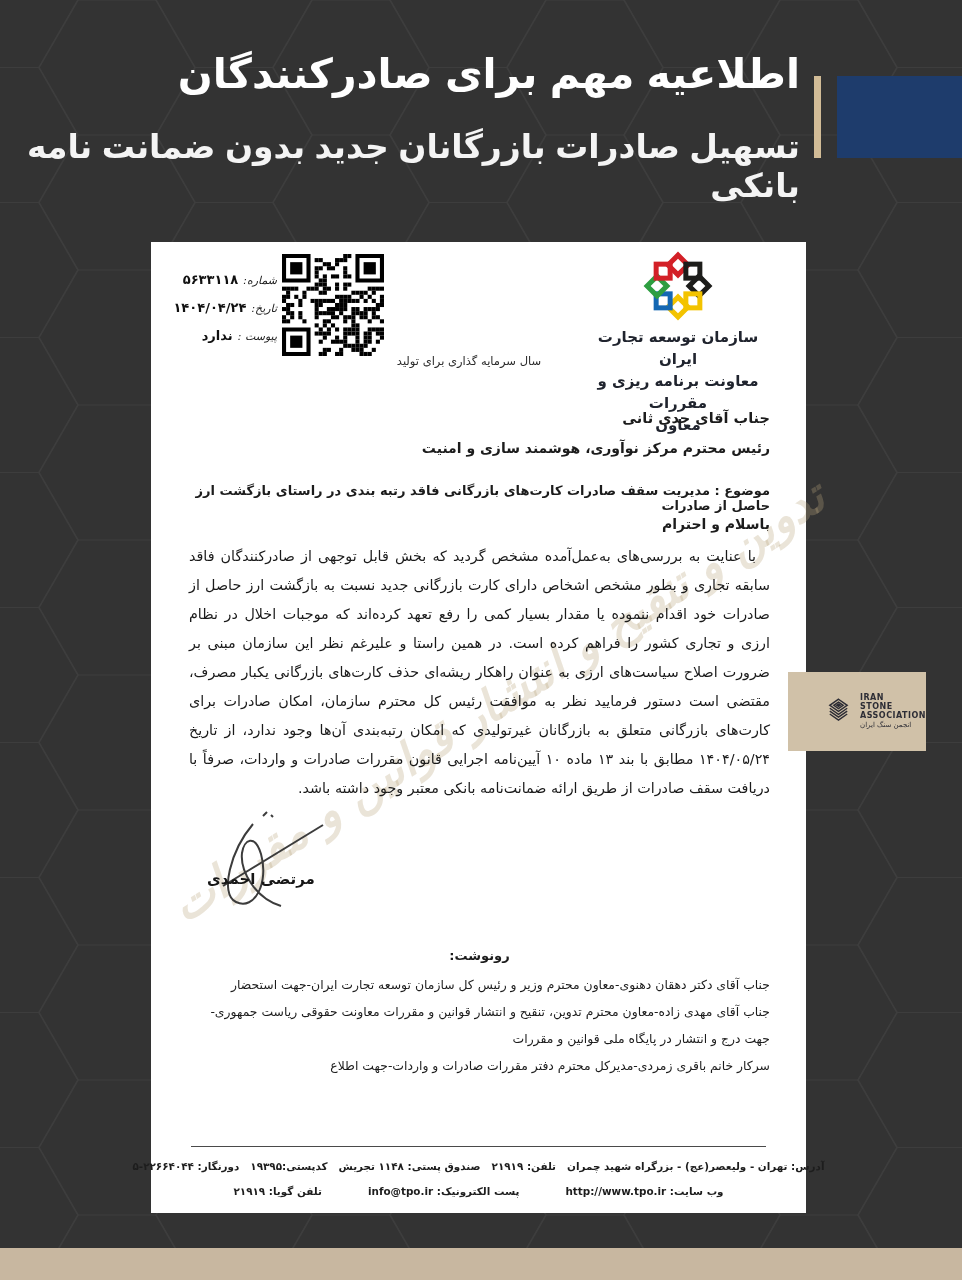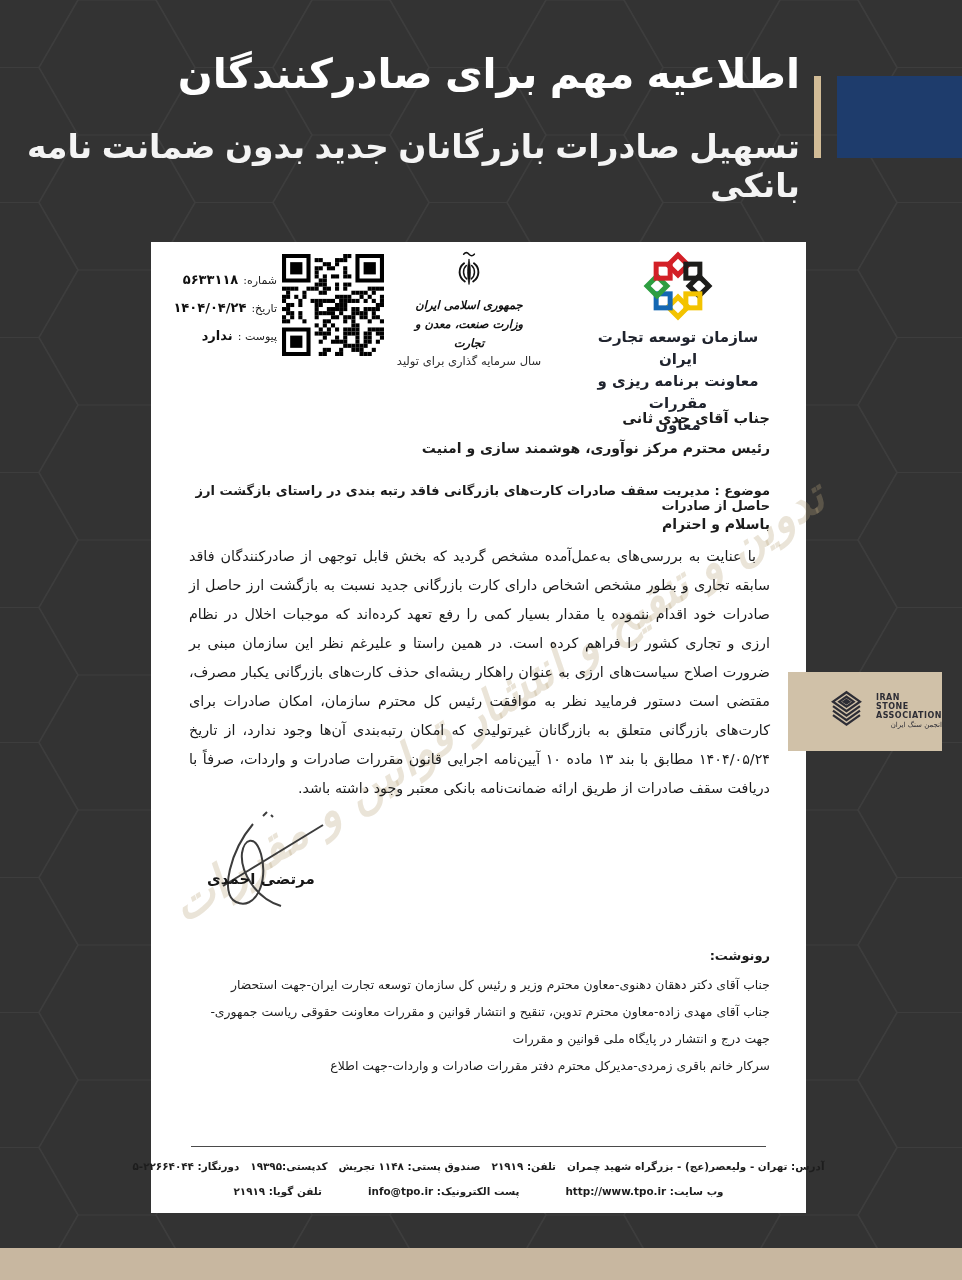--- a/index.html
+++ b/index.html
@@ -15,21 +15,21 @@
   .accent-bar{position:absolute;left:814px;top:76px;width:7px;height:82px;z-index:2;}
   .accent-block{position:absolute;left:837px;top:76px;width:125px;height:82px;z-index:2;}
 
   
   .letter{position:absolute;left:151px;top:242px;width:655px;height:971px;background:#ffffff;z-index:1;
     color:#1c1c1c;}
   .letter *{direction:rtl;}
 
   .meta{position:absolute;left:14px;top:30px;width:112px;direction:rtl;}
   .meta-row{display:flex;justify-content:flex-start;align-items:baseline;margin-bottom:13px;direction:rtl;gap:5px;}
-  .meta-label{font-size:11px;color:#222;white-space:nowrap;}
+  .meta-label{font-size:11px;font-style:italic;color:#222;white-space:nowrap;}
   .meta-value{font-size:13px;font-weight:bold;color:#111;white-space:nowrap;}
 
   .qr{position:absolute;left:131px;top:12px;width:102px;height:102px;}
 
   .emblem-block{position:absolute;left:252px;top:8px;width:132px;text-align:center;}
   .emblem-icon{display:block;margin:0 auto 2px auto;}
   .emblem-country{font-size:11.5px;font-style:italic;font-weight:600;color:#101010;line-height:19px;}
   .emblem-ministry{font-size:11.5px;font-style:italic;font-weight:600;color:#101010;line-height:19px;}
   .slogan{position:absolute;left:238px;top:112px;width:160px;text-align:center;font-size:11.5px;color:#2b2b2b;}
 
@@ -49,35 +49,35 @@
 
   .watermark{position:absolute;left:-30px;top:430px;width:760px;text-align:center;
     font-size:46px;font-weight:bold;color:rgba(187,165,127,0.30);transform:rotate(-33deg);
     pointer-events:none;white-space:nowrap;font-style:italic;}
 
   .signature{position:absolute;left:48px;top:566px;width:180px;height:130px;}
   .signature svg{position:absolute;left:10px;top:0;}
   .signature-name{position:absolute;left:8px;top:62px;font-size:15px;font-weight:bold;color:#161616;white-space:nowrap;}
 
   .cc{position:absolute;right:36px;left:38px;top:706px;text-align:right;}
-  .cc-label{font-size:13px;font-weight:bold;margin-bottom:8px;}
+  .cc-label{font-size:13px;font-weight:bold;margin-bottom:8px;text-align:center;}
   .cc-item{font-size:12.4px;line-height:27px;color:#1c1c1c;}
 
   .letter-footer{position:absolute;left:38px;right:38px;top:904px;}
   .footer-divider{border-top:1.5px solid #4a4a4a;margin:0 2px 10px 2px;}
   .footer-row{display:flex;direction:rtl;justify-content:center;gap:11px;font-size:10.4px;font-weight:bold;
     color:#1d1d1d;white-space:nowrap;line-height:18px;}
   .footer-row.second{gap:46px;margin-top:7px;}
 
   
-  .stone-box{position:absolute;left:788px;top:672px;width:154px;height:79px;z-index:3;
+  .stone-box{position:absolute;left:788px;top:672px;width:138px;height:79px;z-index:3;
     display:flex;align-items:center;padding-left:36px;box-sizing:border-box;gap:7px;}
   .stone-text{display:flex;flex-direction:column;line-height:9px;}
   .stone-en{font-size:8px;font-weight:bold;color:#2d2d35;letter-spacing:0.5px;}
-  .stone-fa{font-size:7px;color:#2d2d35;margin-top:1px;direction:rtl;text-align:right;}
+  .stone-fa{font-size:7px;color:#2d2d35;margin-top:1px;direction:rtl;text-align:left;}
 
   .bottom-strip{position:absolute;left:0;top:1248px;width:962px;height:32px;z-index:2;}
 </style>
 </head>
 <body>
 
 <div class="canvas" style="background: rgb(51, 51, 51);">
 
   <svg class="bg-pattern" width="962" height="1280" aria-hidden="true">
     <defs>
@@ -329,34 +329,20 @@
       <g fill="#000000">
         <path d="M0,0 h28 v28 h-28 Z M4,4 v20 h20 v-20 Z" fill-rule="evenodd"></path>
         <rect x="8" y="8" width="12" height="12"></rect>
         <path d="M72,0 h28 v28 h-28 Z M76,4 v20 h20 v-20 Z" fill-rule="evenodd"></path>
         <rect x="80" y="8" width="12" height="12"></rect>
         <path d="M0,72 h28 v28 h-28 Z M4,76 v20 h20 v-20 Z" fill-rule="evenodd"></path>
         <rect x="8" y="80" width="12" height="12"></rect>
       </g>
     </svg>
 
-    <div class="emblem-block">
-      <svg class="emblem-icon" width="38" height="44" viewBox="0 0 100 110">
-        <g stroke="#111" fill="none" stroke-linecap="round">
-          <path d="M36,8 q7,-8 14,0 q7,8 14,0" stroke-width="4"></path>
-          <path d="M50,22 C45,42 45,66 50,88 C55,66 55,42 50,22 Z" fill="#111" stroke-width="2"></path>
-          <path d="M37,32 C21,44 21,68 39,80" stroke-width="5"></path>
-          <path d="M43,38 C33,47 33,64 44,73" stroke-width="4"></path>
-          <path d="M63,32 C79,44 79,68 61,80" stroke-width="5"></path>
-          <path d="M57,38 C67,47 67,64 56,73" stroke-width="4"></path>
-        </g>
-      </svg>
-      <div class="emblem-country">جمهوری اسلامی ایران</div>
-      <div class="emblem-ministry">وزارت صنعت، معدن و تجارت</div>
-    </div>
     <div class="slogan">سال سرمایه گذاری برای تولید</div>
 
     <div class="tpo-block">
       <svg class="tpo-logo" width="80" height="80" viewBox="0 0 80 80">
         <g fill="none" stroke-width="5">
           <rect x="-7" y="-7" width="14" height="14" transform="rotate(0 40 40) translate(40 19) rotate(45)" stroke="#d32027"></rect>
           <rect x="-7" y="-7" width="14" height="14" transform="rotate(45 40 40) translate(40 19) rotate(45)" stroke="#1d1d1b"></rect>
           <rect x="-7" y="-7" width="14" height="14" transform="rotate(90 40 40) translate(40 19) rotate(45)" stroke="#1d1d1b"></rect>
           <rect x="-7" y="-7" width="14" height="14" transform="rotate(135 40 40) translate(40 19) rotate(45)" stroke="#f3c300"></rect>
           <rect x="-7" y="-7" width="14" height="14" transform="rotate(180 40 40) translate(40 19) rotate(45)" stroke="#f3c300"></rect>

